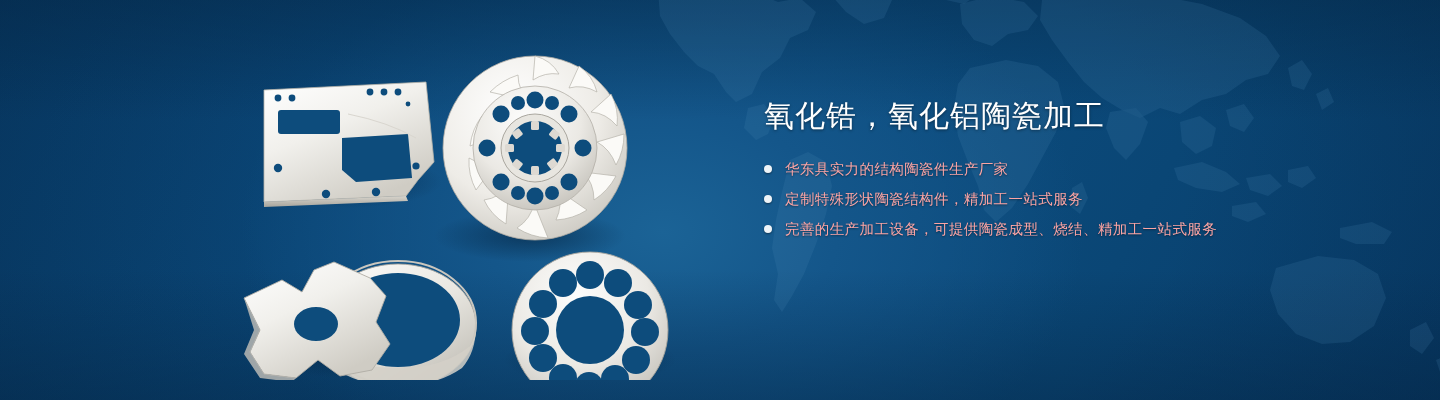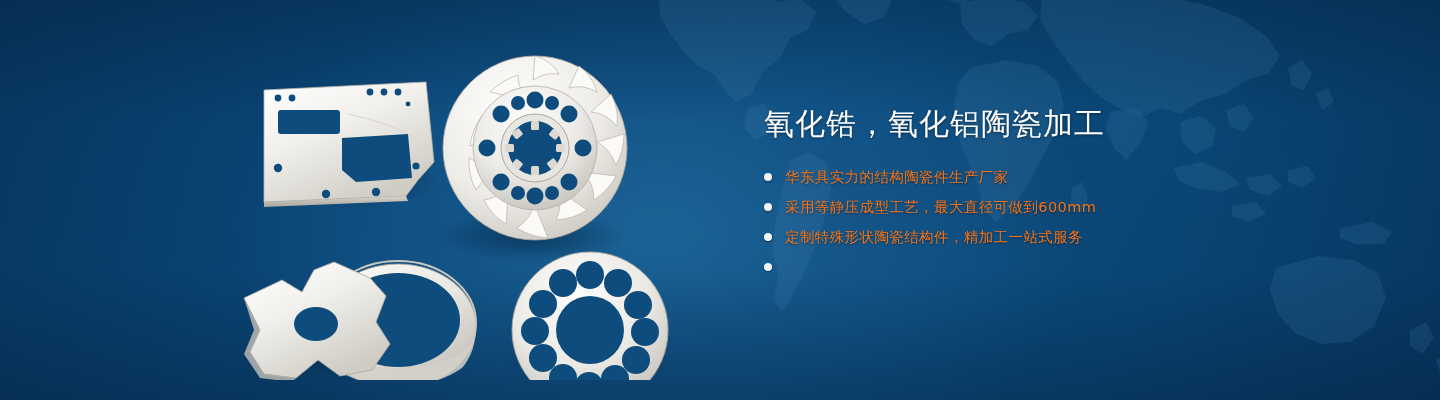--- a/index.html
+++ b/index.html
@@ -48,21 +48,21 @@
   .parts{
     position:absolute;
     left:230px;top:30px;
     width:500px;height:350px;
   }
   .parts svg{display:block;width:100%;height:100%;}
 
   
   .textcol{
     position:absolute;
-    left:764px;top:104px;
+    left:764px;top:96px;
     width:560px;
   }
   .headline{
     font-size:30px;
     line-height:40px;
     letter-spacing:1px;
     color:#ffffff;
     font-weight:400;
     text-shadow:0 1px 3px rgba(0,0,0,.45);
     white-space:nowrap;
@@ -81,21 +81,21 @@
     flex:0 0 auto;
     width:8px;height:8px;
     border-radius:50%;
     background:#eef4f8;
     margin-right:13px;
     box-shadow:0 1px 2px rgba(0,0,0,.4);
   }
   .btxt{
     font-size:14.5px;
     line-height:22px;
-    color:#f97316;
+    color:#fca5a5;
     letter-spacing:.4px;
     text-shadow:0 1px 2px rgba(0,0,0,.45);
     white-space:nowrap;
   }
 </style>
 </head>
 <body>
 
 <div id="banner">
 
@@ -306,25 +306,22 @@
 
     <div class="headline">氧化锆，氧化铝陶瓷加工</div>
 
     <ul class="bullets">
       <li>
         <span class="dot"></span>
         <span class="btxt">华东具实力的结构陶瓷件生产厂家</span>
       </li>
       <li>
         <span class="dot"></span>
-        <span class="btxt">采用等静压成型工艺，最大直径可做到600mm</span>
-      </li>
-      <li>
-        <span class="dot"></span>
         <span class="btxt">定制特殊形状陶瓷结构件，精加工一站式服务</span>
       </li>
       <li>
         <span class="dot"></span>
+        <span class="btxt">完善的生产加工设备，可提供陶瓷成型、烧结、精加工一站式服务</span>
       </li>
     </ul>
 
   </div>
 </div>
 
 </body></html>

